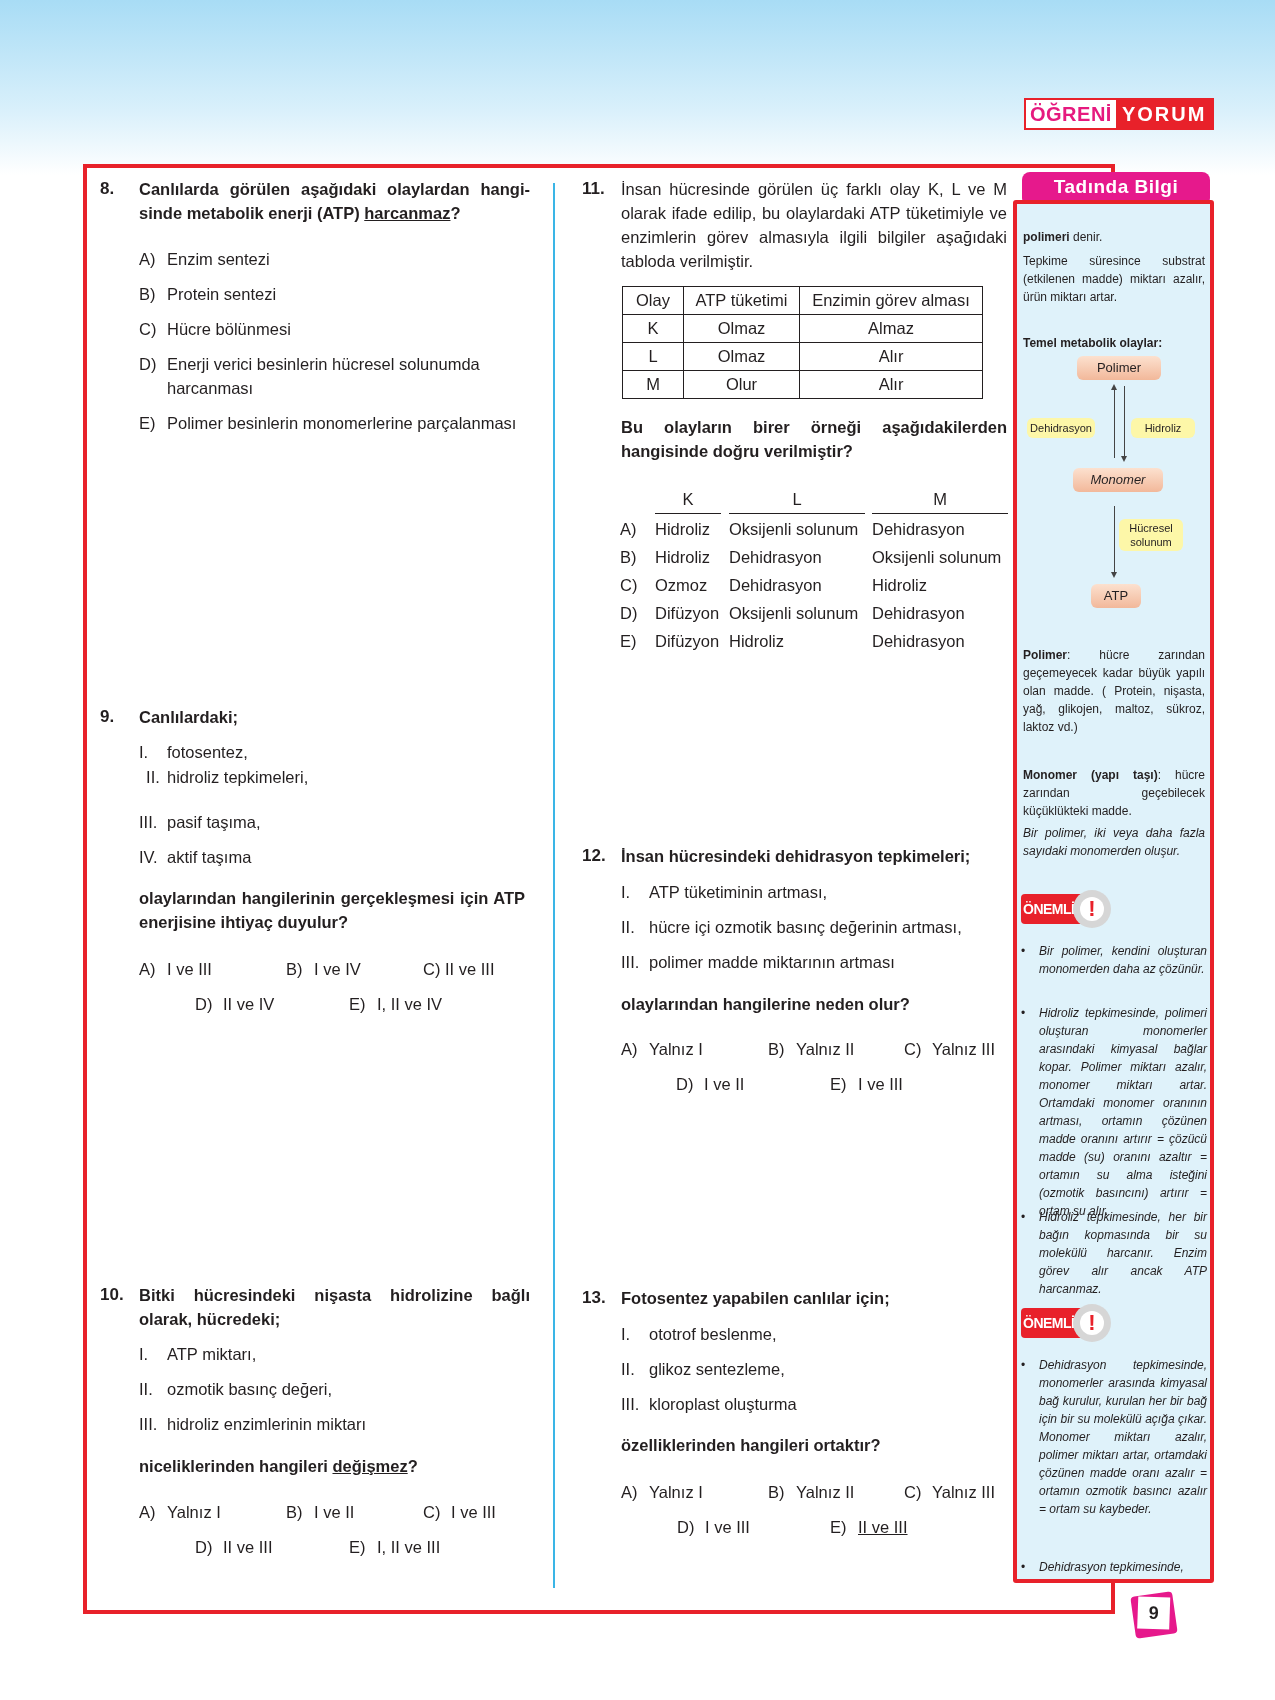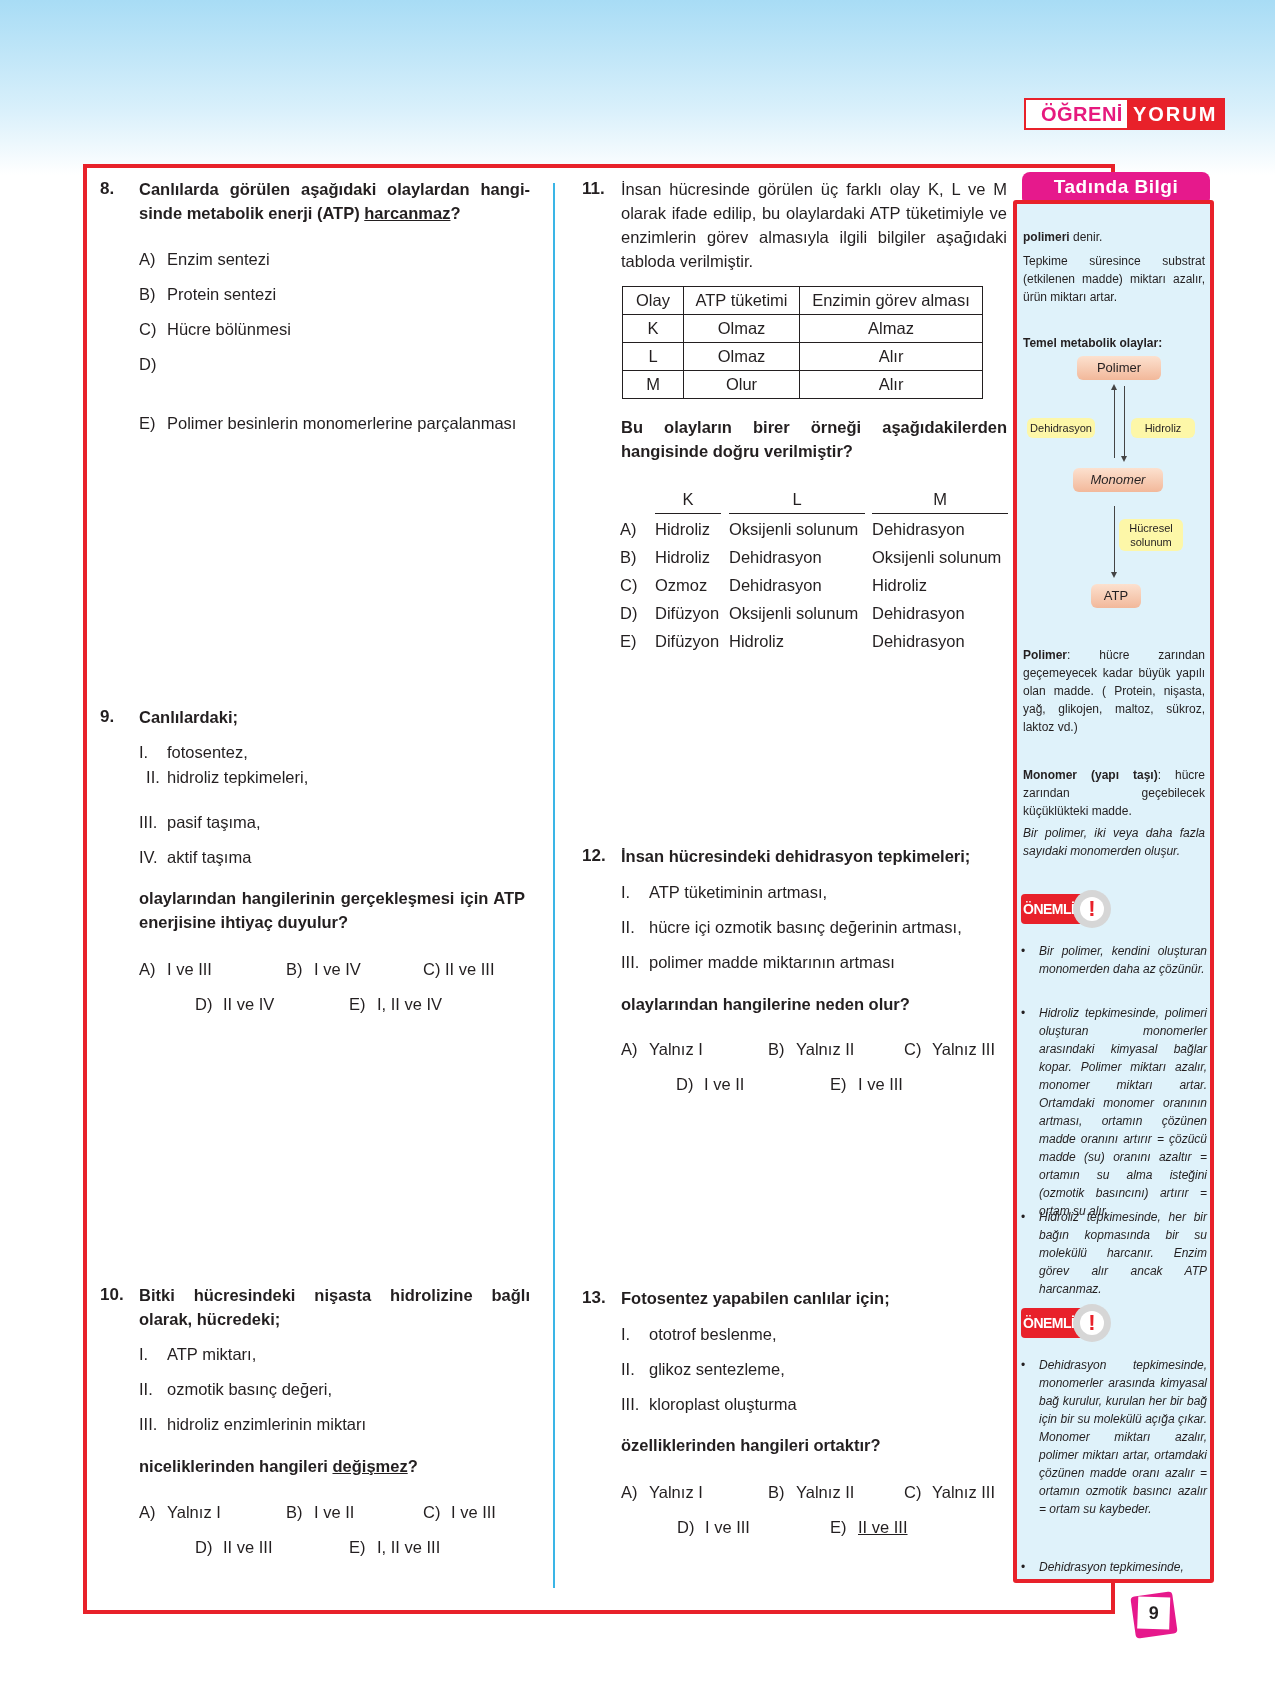--- a/index.html
+++ b/index.html
@@ -6,21 +6,21 @@
   html, body { width:1275px; height:1700px; }
   body {
     position:relative;
     font-family:"Liberation Sans", sans-serif;
     color:#231f20;
     background: linear-gradient(to bottom, #a8dcf5 0px, #d9f0fb 110px, #ffffff 175px, #ffffff 100%);
     overflow:hidden;
   }
   .brand {
     position:absolute; left:1024px; top:98px; height:32px;
-    display:flex; border:2px solid #e8212a; background:#fff;padding-left:11px;
+    display:flex; border:2px solid #e8212a; background:#fff;
   }
   .brand .b1 { color:#e6197e; font-weight:bold; font-size:20px; padding:3px 4px 0 4px; letter-spacing:0.5px; }
   .brand .b2 { color:#fff; background:#e8212a; font-weight:bold; font-size:20px; padding:3px 6px 0 6px; letter-spacing:2px; }
 
   .frame {
     position:absolute; left:83px; top:164px; width:1032px; height:1450px;
     border:4px solid #e8212a; background:#fff;
   }
   .divider { position:absolute; left:553px; top:183px; width:2px; height:1405px; background:#3ab5e6; }
 
@@ -91,20 +91,21 @@
   <div class="stem" style="margin-left:39px;">
     <span>Canlılarda görülen aşağıdaki olaylardan hangi-sinde metabolik enerji (ATP) </span><u>harcanmaz</u><span>?</span>
   </div>
 </div>
 <div class="q" style="left:139px; top:247px; width:390px;">
   <div class="opt-line" style="top:0;"><span class="lbl">A)</span><span>Enzim sentezi</span></div>
   <div class="opt-line" style="top:35px;"><span class="lbl">B)</span><span>Protein sentezi</span></div>
   <div class="opt-line" style="top:70px;"><span class="lbl">C)</span><span>Hücre bölünmesi</span></div>
   <div class="opt-line" style="top:105px; white-space:normal; width:390px; display:flex;">
       <span class="lbl" style="flex:none;">D)</span>
+      <span style="width:340px;">Enerji verici besinlerin hücresel solunumda harcanması</span>
     </div>
   <div class="opt-line" style="top:164px;"><span class="lbl">E)</span><span>Polimer besinlerin monomerlerine parçalanması</span></div>
 </div>
 
 <div class="q" style="left:100px; top:705px; width:430px;">
   <span class="qnum">9.</span>
   <div class="stem" style="margin-left:39px;">Canlılardaki;</div>
 </div>
 <div class="q roman" style="left:139px; top:740px;">
   <div class="opt-line" style="top:0;"><span class="lbl">I.</span><span>fotosentez,</span></div>

